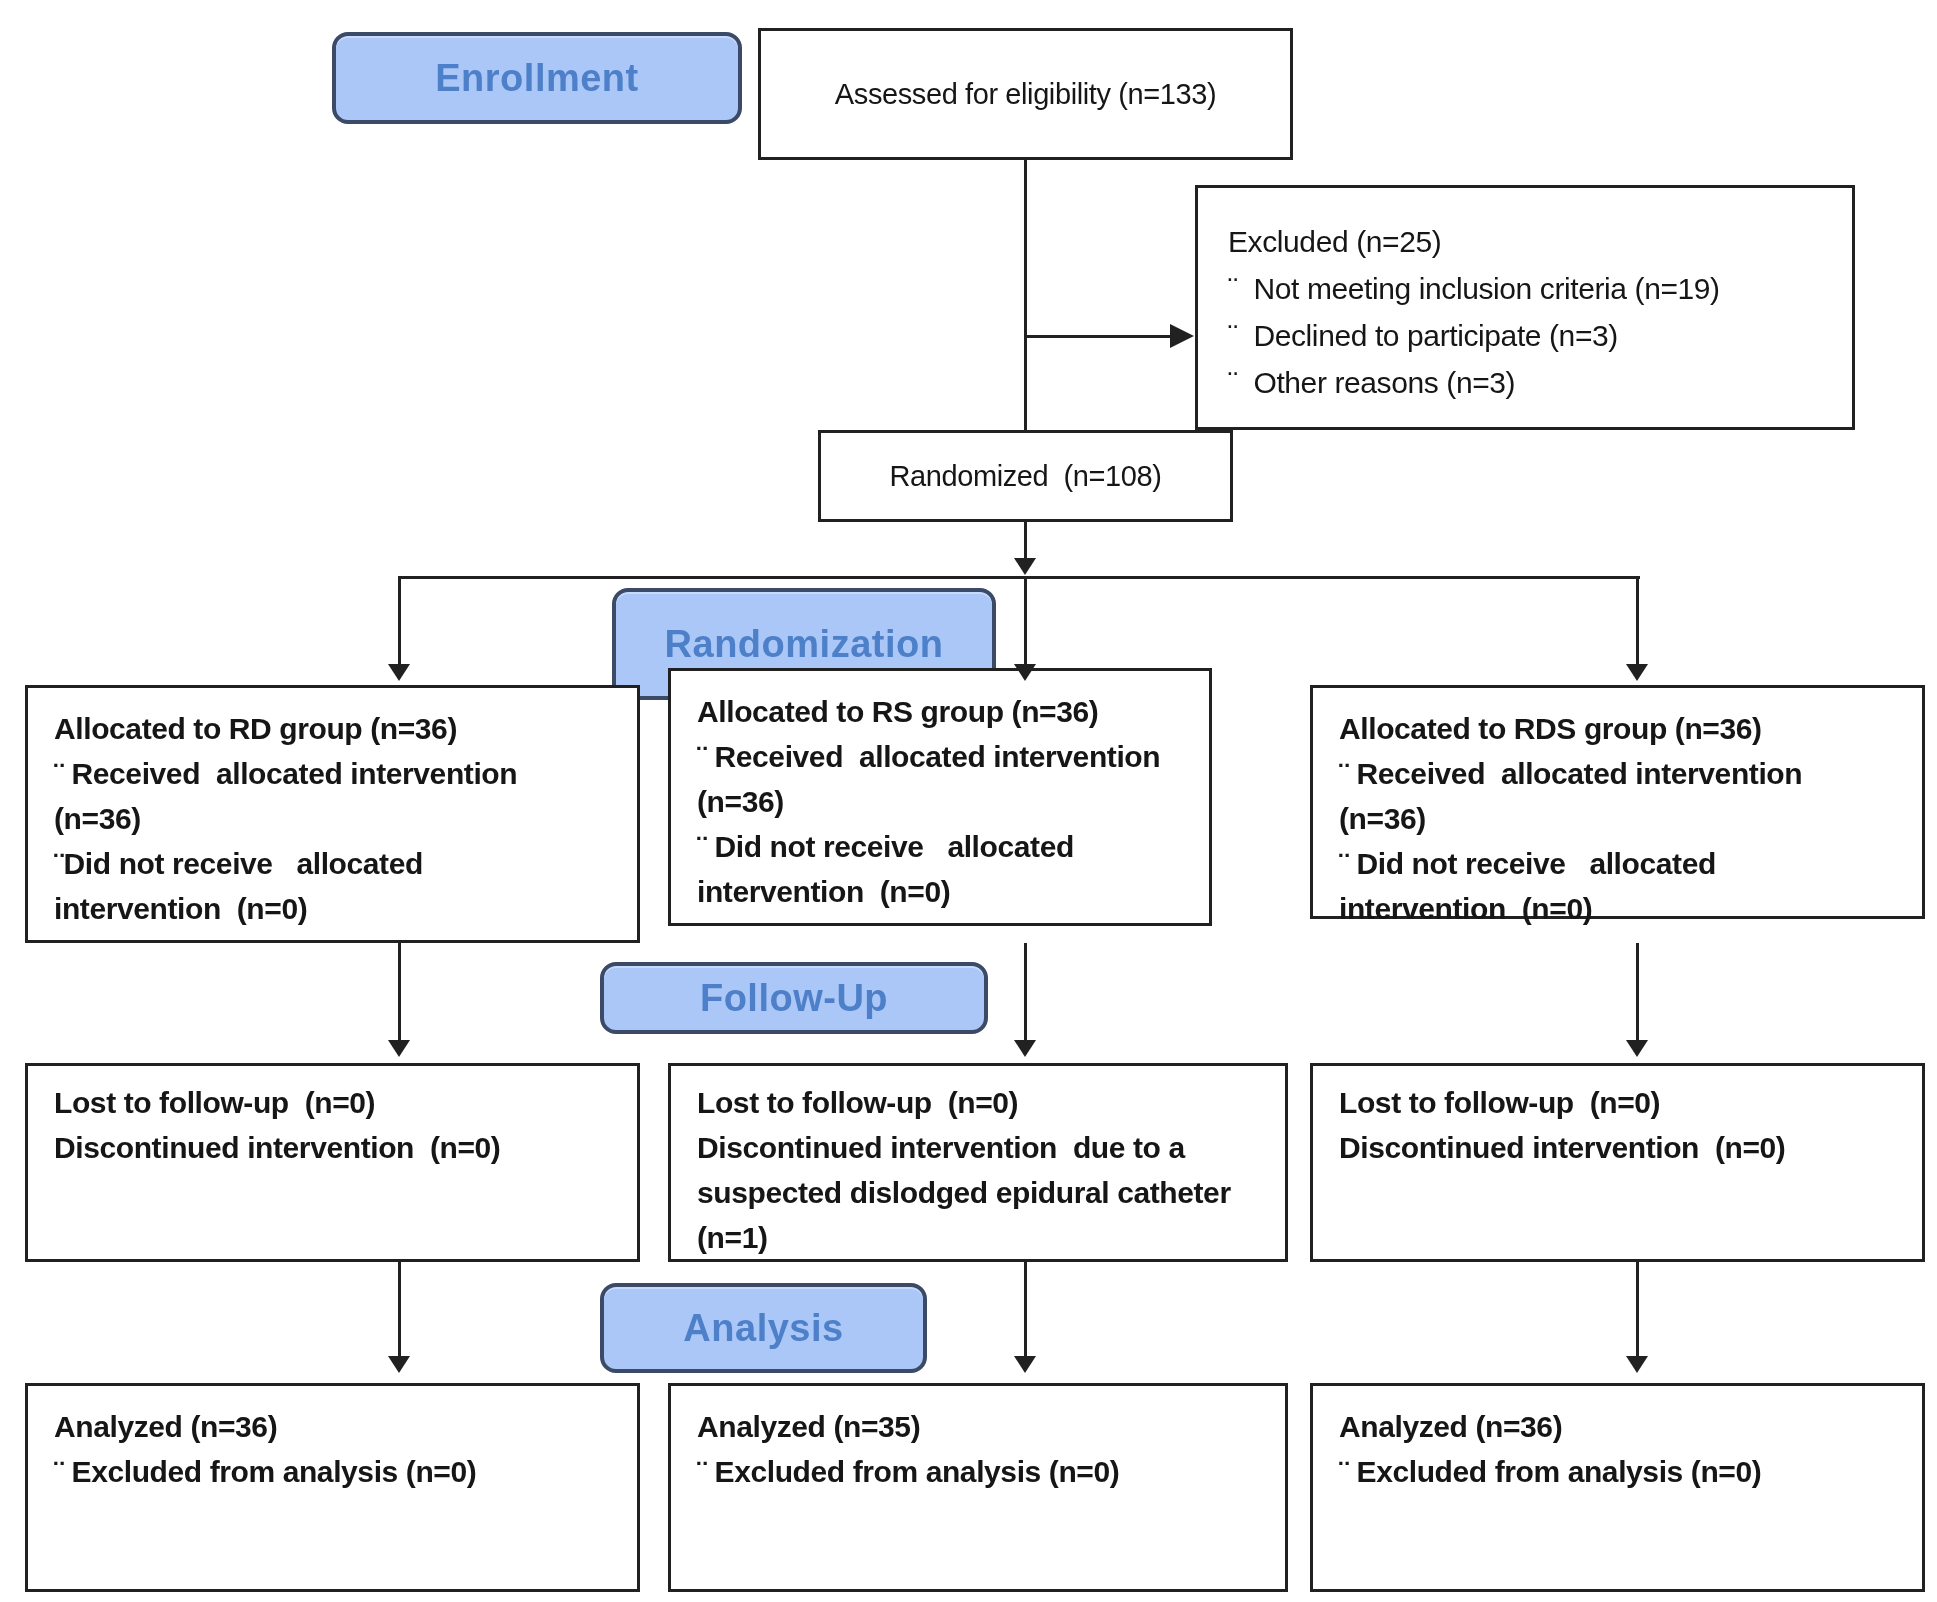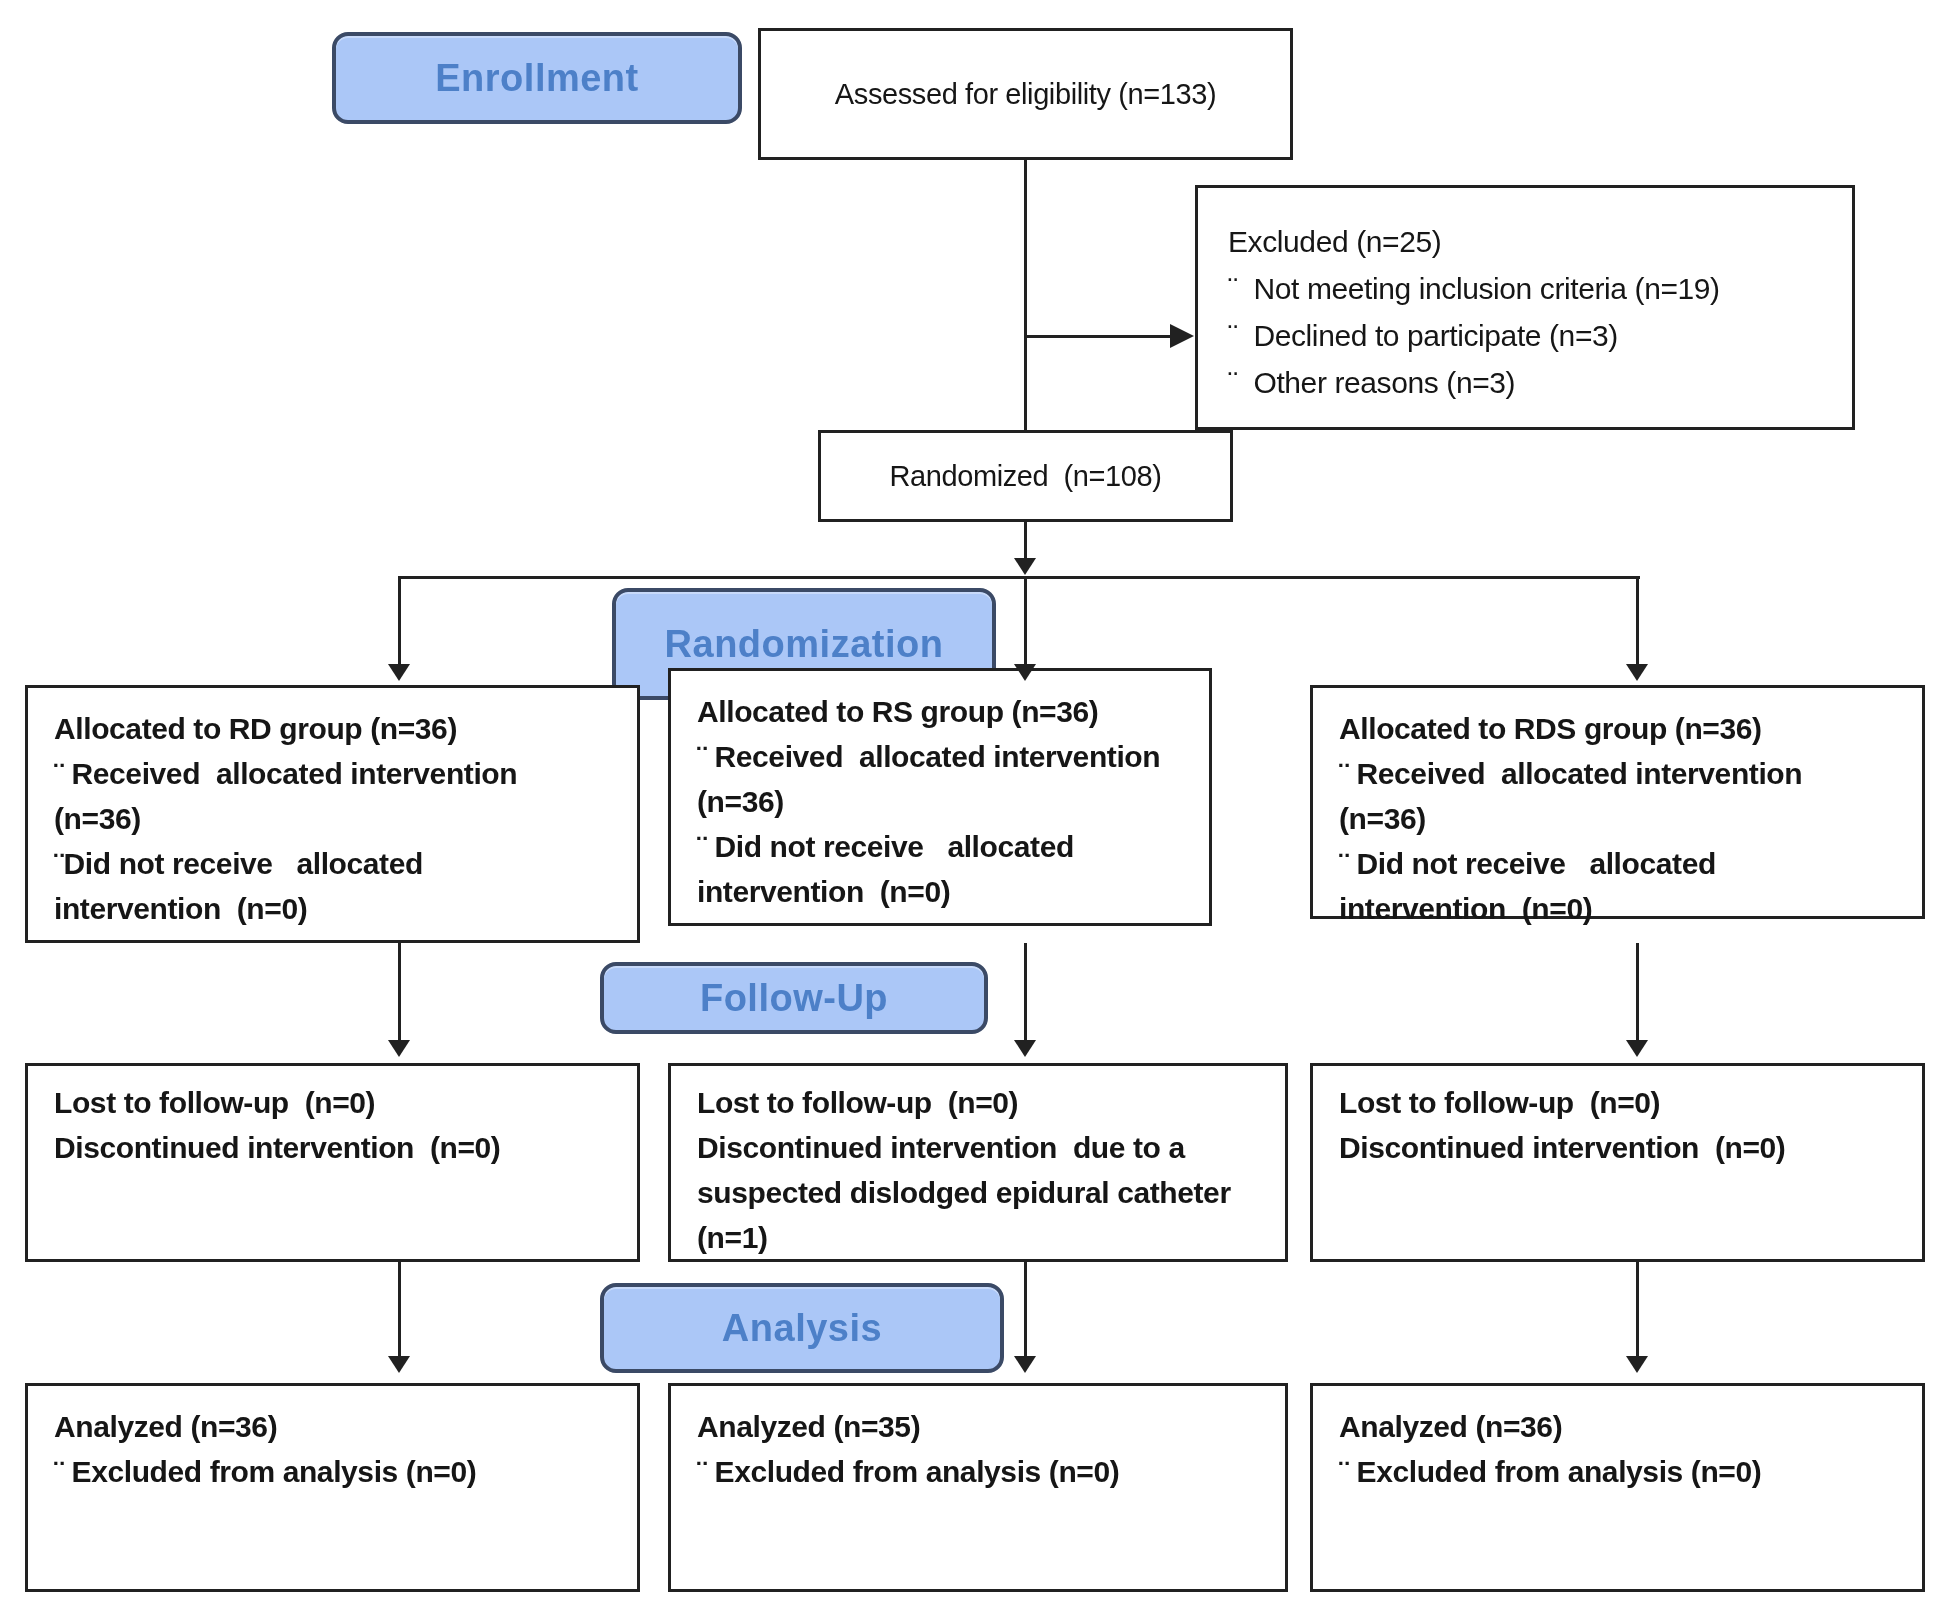--- a/index.html
+++ b/index.html
@@ -66,21 +66,21 @@
   </div>
 
   <div class="stage" style="left:612px;top:588px;width:384px;height:112px;">
     <span class="bl">Randomization</span>
   </div>
 
   <div class="stage" style="left:600px;top:962px;width:388px;height:72px;">
     <span class="bl">Follow-Up</span>
   </div>
 
-  <div class="stage" style="left:600px;top:1283px;width:404px;height:90px;">
+  <div class="stage" style="left:600px;top:1283px;width:327px;height:90px;">
     <span class="bl">Analysis</span>
   </div>
 
   <div class="box center-text" style="left:758px;top:28px;width:535px;height:132px;">
     <span class="bl">Assessed for eligibility (n=133)</span>
   </div>
 
   <div class="box pad-x" style="left:1195px;top:178px;width:660px;height:245px;">
     <div class="bl">Excluded (n=25)</div>
     <div class="bl">¨  Not meeting inclusion criteria (n=19)</div>

